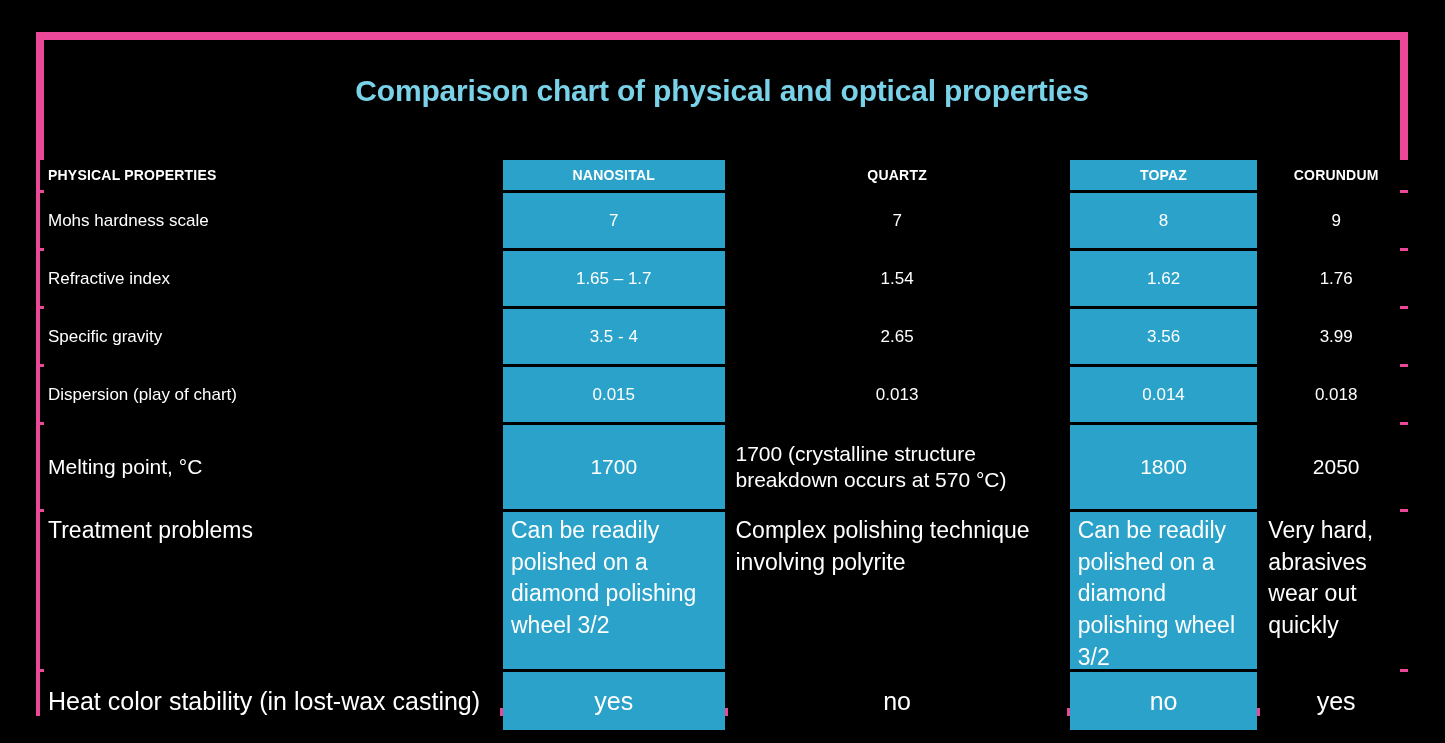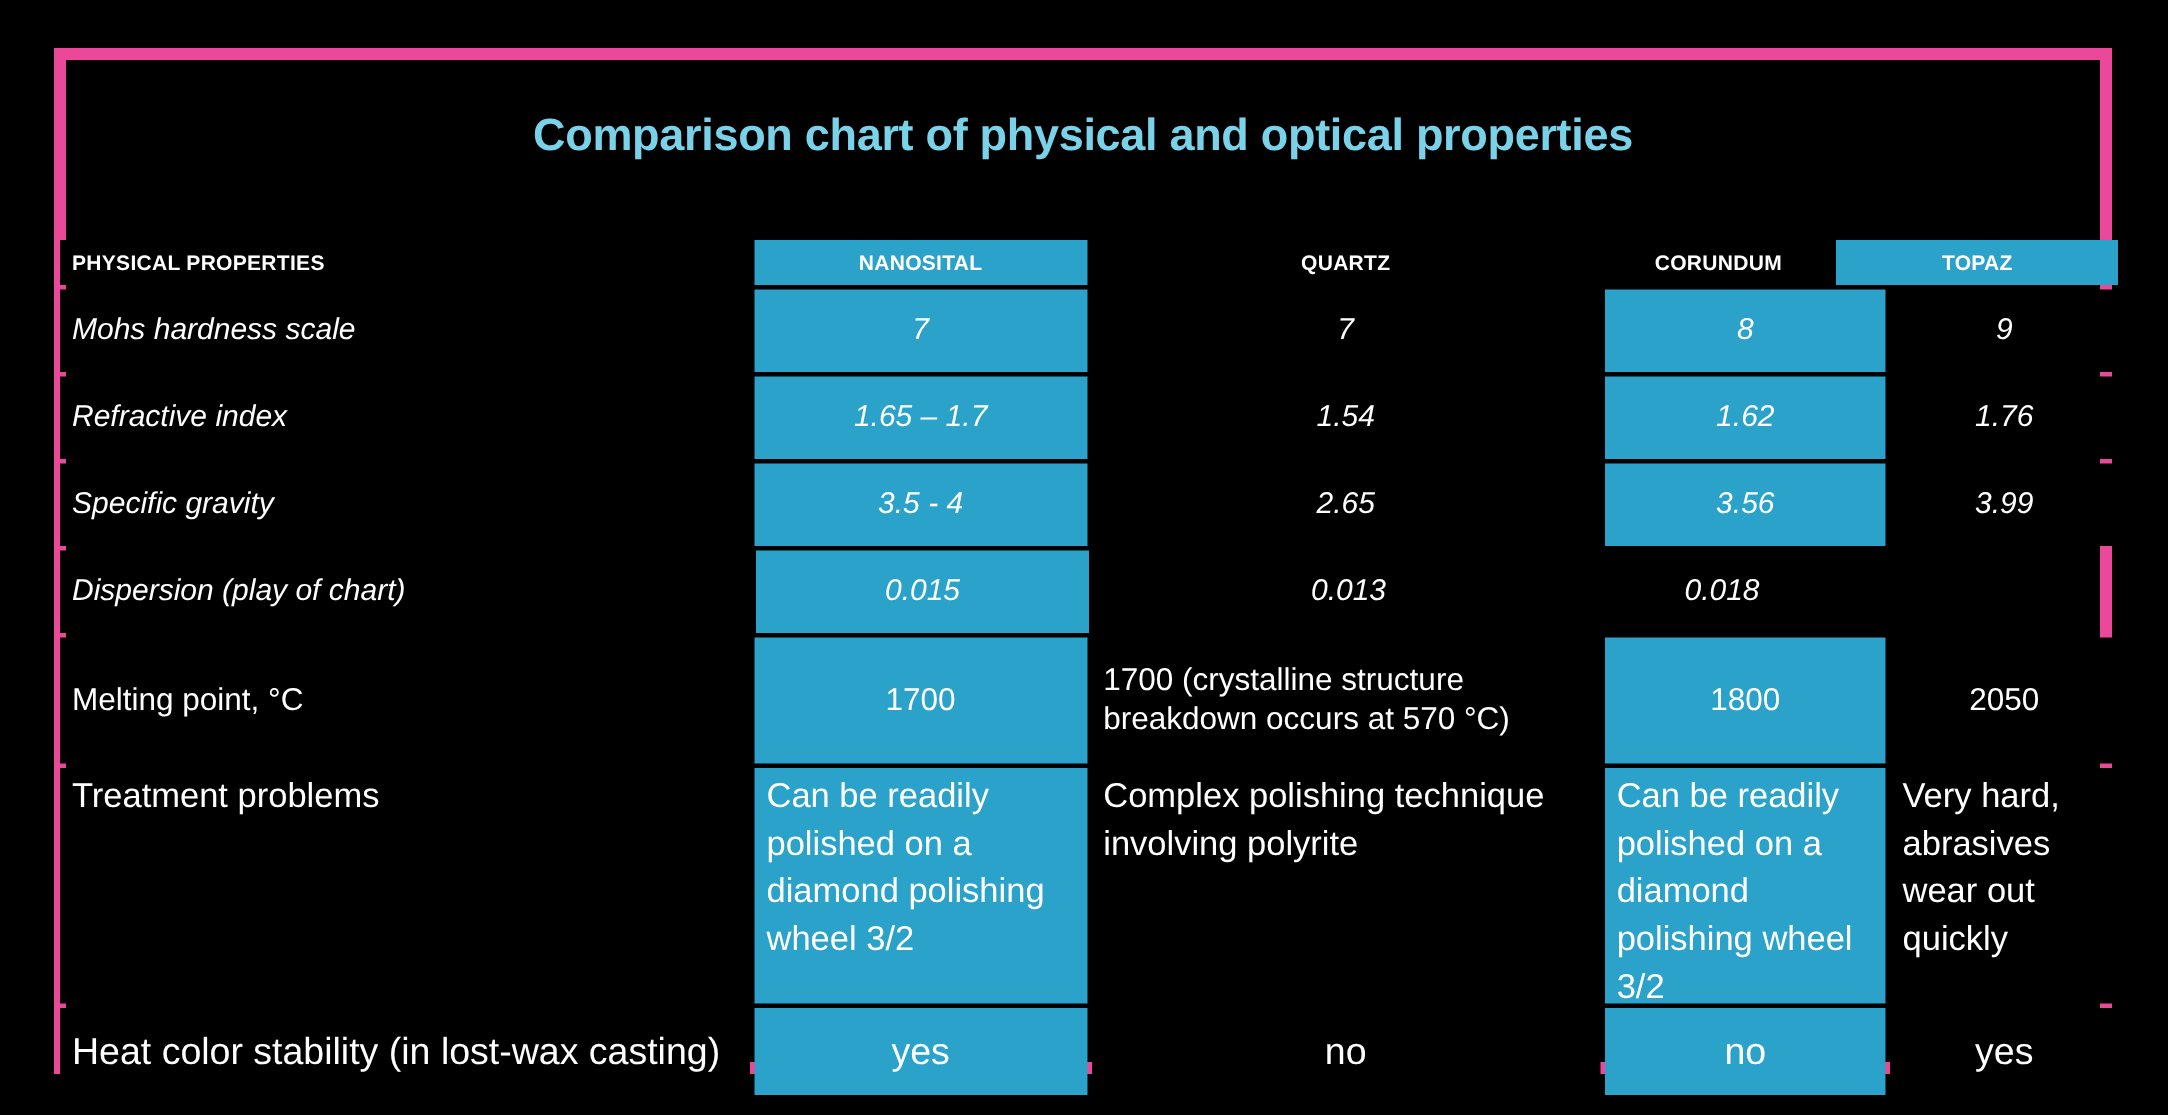--- a/index.html
+++ b/index.html
@@ -103,21 +103,21 @@
   
   .row.header .cell { height: 30px; margin-top: 16px; }
   .row.header .cell .inner {
     font-size: 14px;
     font-weight: bold;
     letter-spacing: 0.2px;
   }
 
   
   .row.data .cell { height: 55px; }
-  .row.data .cell .inner { font-size: 20px; font-style: italic; }
+  .row.data .cell .inner { font-size: 17px; }
 
   
   .row.melt .cell { height: 84px; }
   .row.melt .cell .inner { font-size: 21px; line-height: 1.25; }
 
   
   .row.treat .cell { height: 157px; }
   .row.treat .cell .inner {
     font-size: 23px;
     line-height: 1.38;
@@ -146,26 +146,26 @@
       <div class="row header">
         <div class="cell col-prop left">
           <span class="inner">PHYSICAL PROPERTIES</span>
         </div>
         <div class="cell col-nano cyan center">
           <span class="inner">NANOSITAL</span>
         </div>
         <div class="cell col-quartz center">
           <span class="inner">QUARTZ</span>
         </div>
+        <div class="cell col-topaz cyan center">
+          <span class="inner">TOPAZ</span>
+        </div>
         <div class="cell col-corund center">
           <span class="inner">CORUNDUM</span>
         </div>
-        <div class="cell col-topaz cyan center">
-          <span class="inner">TOPAZ</span>
-        </div>
       </div>
 
       <div class="row data">
         <div class="cell col-prop left">
           <span class="inner">Mohs hardness scale</span>
         </div>
         <div class="cell col-nano cyan center">
           <span class="inner">7</span>
         </div>
         <div class="cell col-quartz center">
@@ -217,20 +217,23 @@
 
       <div class="row data">
         <div class="cell col-prop left">
           <span class="inner">Dispersion (play of chart)</span>
         </div>
         <div class="cell col-nano cyan center">
           <span class="inner">0.015</span>
         </div>
         <div class="cell col-quartz center">
           <span class="inner">0.013</span>
+        </div>
+        <div class="cell col-topaz cyan center">
+          <span class="inner">0.014</span>
         </div>
         <div class="cell col-corund center">
           <span class="inner">0.018</span>
         </div>
       </div>
 
       <div class="row melt">
         <div class="cell col-prop left">
           <span class="inner">Melting point, °C</span>
         </div>

